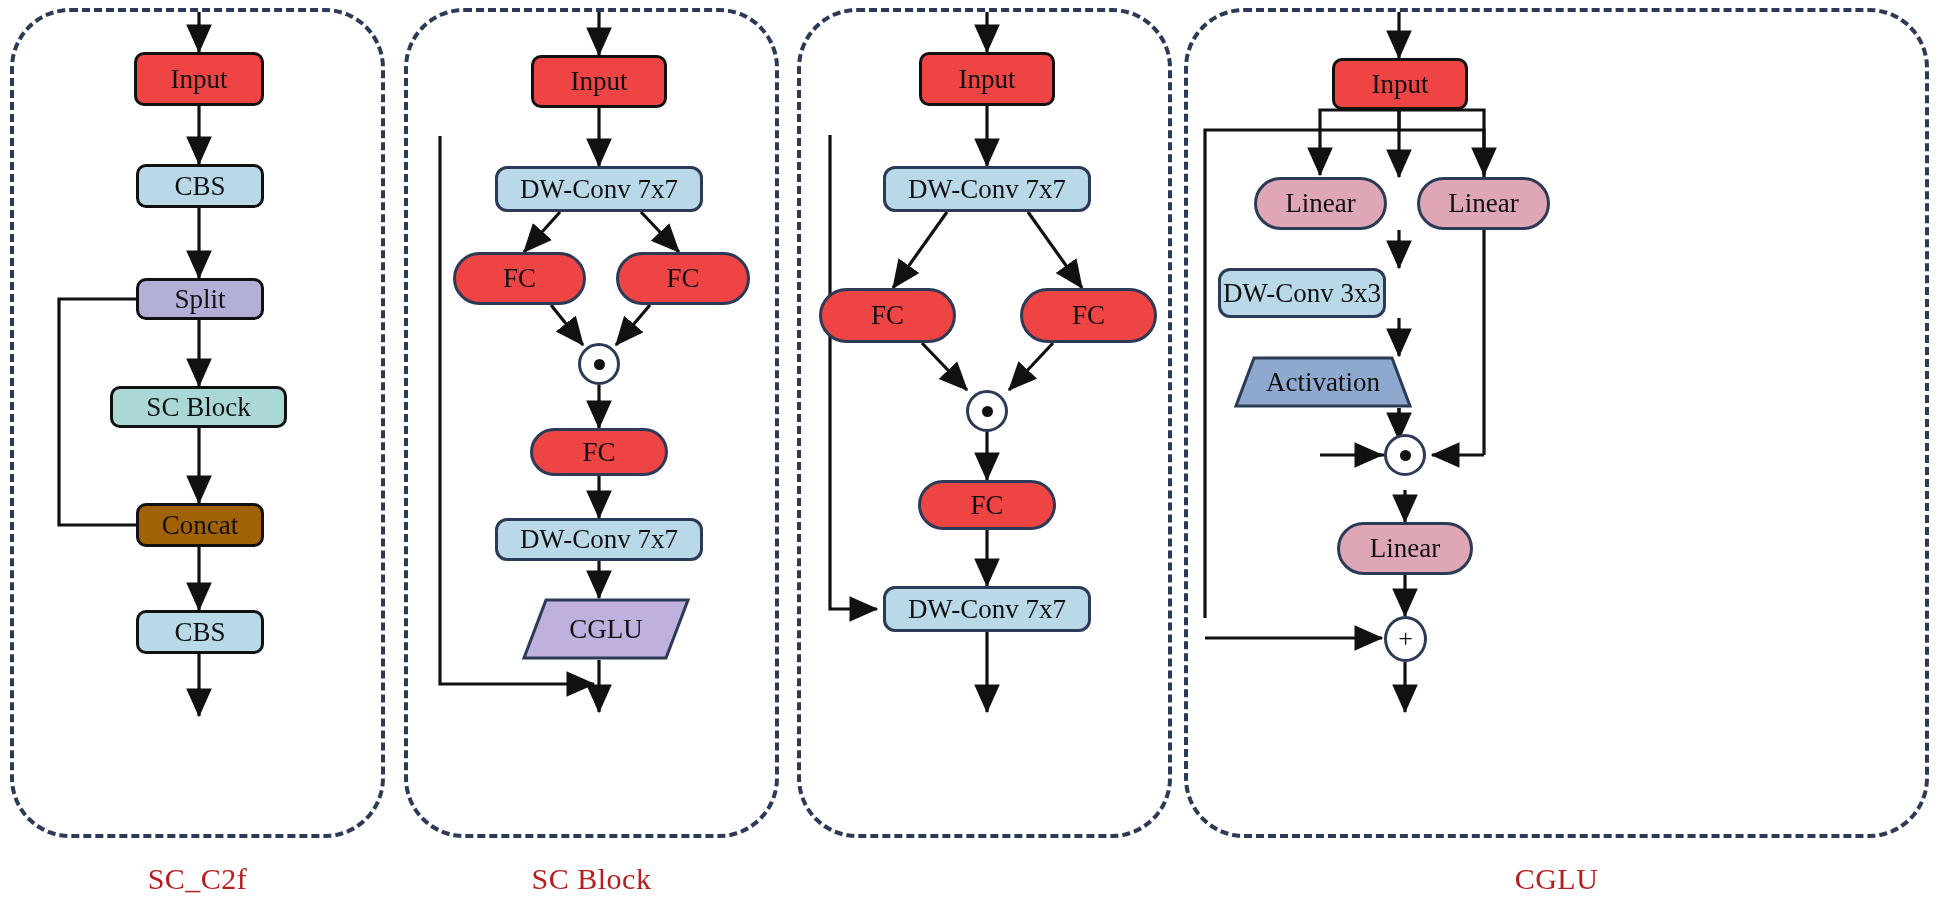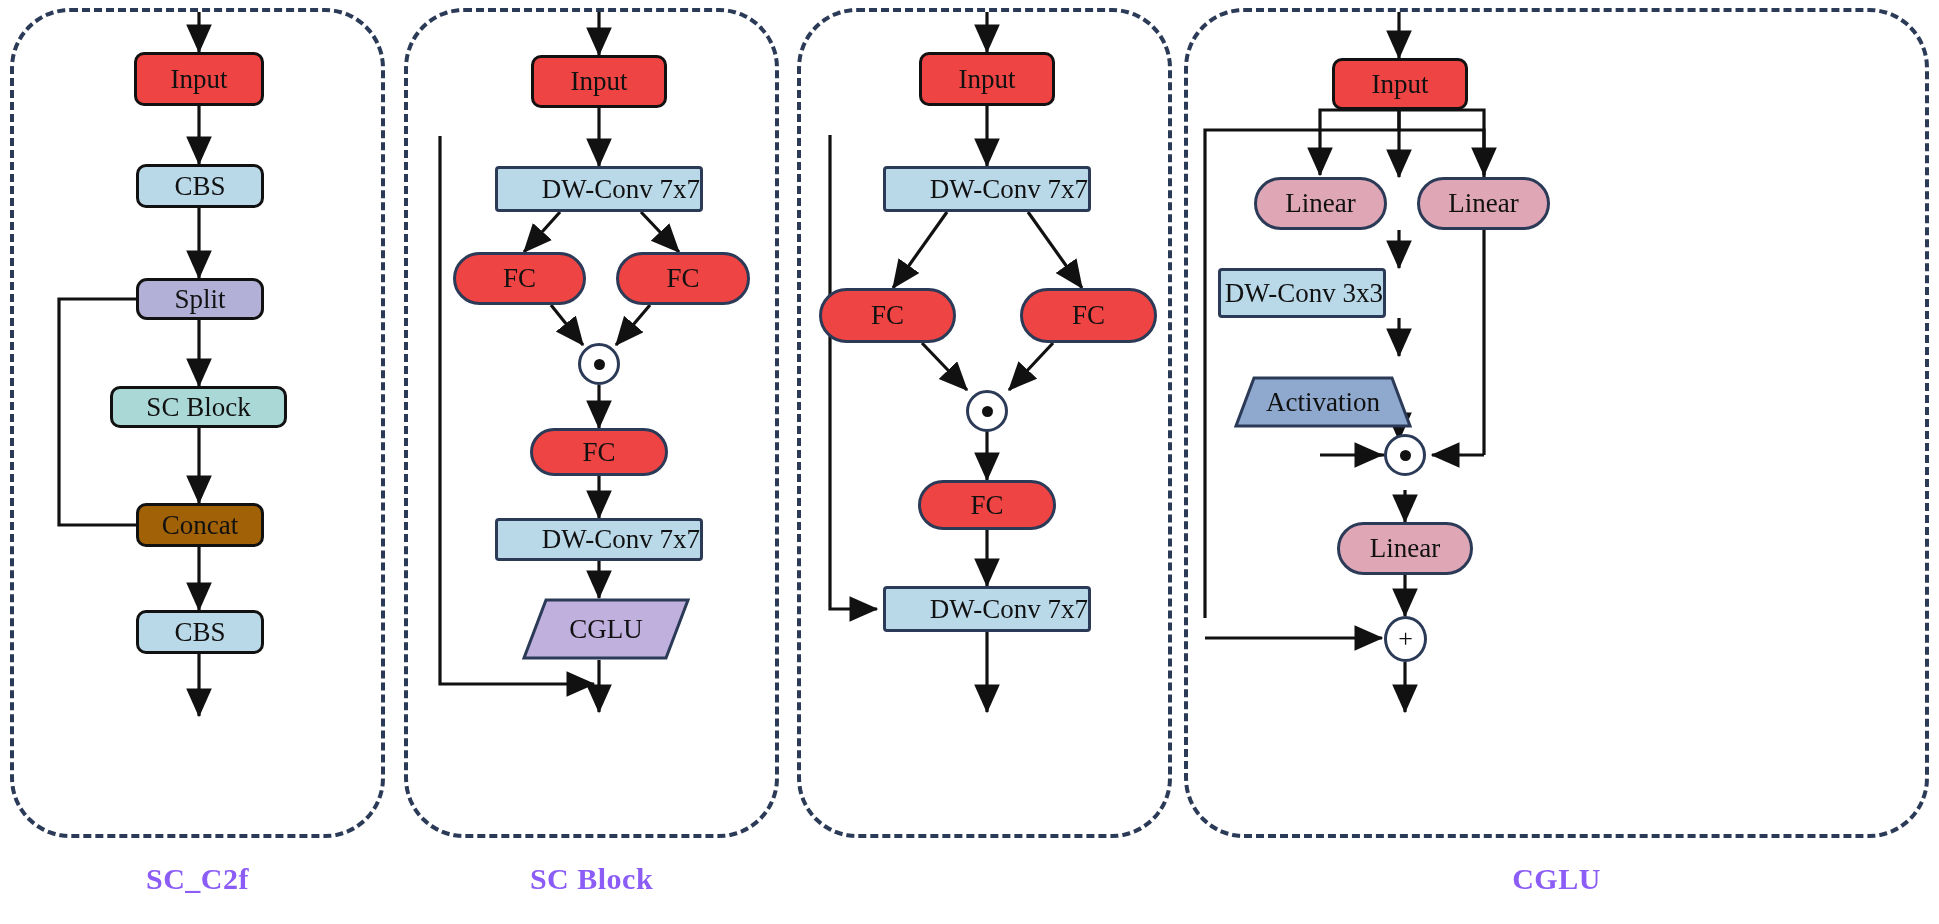--- a/index.html
+++ b/index.html
@@ -1,32 +1,32 @@
 <!DOCTYPE html>
 <html><head>
 <meta charset="utf-8">
 <style>
   html,body{margin:0;padding:0;background:#ffffff;}
   body{width:1939px;height:924px;font-family:"Liberation Serif", serif;overflow:hidden;}
   #root{position:relative;width:1939px;height:924px;}
   .panel{position:absolute;top:8px;height:830px;border:4px dashed #2b3a57;border-radius:60px;box-sizing:border-box;}
   .panel::before{content:"";position:absolute;inset:-1px;border-radius:58px;pointer-events:none;}
-  .panel-caption{position:absolute;width:100%;text-align:center;font-weight:bold;font-size:30px;color:#8b5cf6;letter-spacing:.5px;}
+  .panel-caption{position:absolute;width:100%;text-align:center;font-weight:normal;font-size:30px;color:#b91c1c;letter-spacing:.5px;}
   .node{position:absolute;box-sizing:border-box;display:flex;align-items:center;justify-content:center;
         border:3px solid #2b3a57;color:#111;font-size:27px;line-height:1;white-space:nowrap;}
-  .n-rect{border-radius:4px;justify-content:flex-end;}
+  .n-rect{border-radius:12px;}
   .n-round{border-radius:10px;border:3px solid #111;}
   .n-pill{border-radius:999px;align-items:center;}
   .n-circle{border-radius:50%;background:#fff;border:3px solid #2b3a57;}
   .n-para{border:none;background:transparent;}
   .n-para .para-shape{position:absolute;inset:0;}
   .n-para .lbl{position:relative;z-index:2;}
   .c-pink{background:#ef4444;}
   .c-blue{background:#b9d8e8;}
-  .c-violet{background:#b3b0d8;border-radius:11px;}
+  .c-violet{background:#b3b0d8;}
   .c-teal{background:#a9d8d6;}
   .c-yellow{background:#a16207;}
   .c-salmon{background:#ef4444;}
   .c-rose{background:#dfa6b6;}
   svg.wires{position:absolute;left:0;top:0;width:1939px;height:924px;overflow:visible;pointer-events:none;}
   .op-glyph{font-size:26px;line-height:1;color:#111;}
   .dot{width:11px;height:11px;border-radius:50%;background:#111;}
 </style>
 </head>
 <body>
@@ -189,21 +189,21 @@
     </div>
   <div class="node n-pill c-rose" style="left:1254px;top:177px;width:133px;height:53px;">
     <span>Linear</span>
     </div>
   <div class="node n-pill c-rose" style="left:1417px;top:177px;width:133px;height:53px;">
     <span>Linear</span>
     </div>
   <div class="node n-rect c-blue" style="left:1218px;top:268px;width:168px;height:50px;">
     <span>DW-Conv 3x3</span>
     </div>
-  <div class="node n-para" style="left:1234px;top:376px;width:178px;height:52px;">
+  <div class="node n-para" style="left:1234px;top:356px;width:178px;height:52px;">
     <svg class="para-shape" viewBox="0 0 178 52" preserveAspectRatio="none">
       <polygon points="20,2 158,2 176,50 2,50" fill="#8fa8cd" stroke="#2b3a57" stroke-width="3"></polygon>
     </svg>
     <span class="lbl">Activation</span>
     </div>
   <div class="node n-circle" style="left:1384px;top:434px;width:42px;height:42px;">
     <span class="dot"></span>
     </div>
   <div class="node n-pill c-rose" style="left:1337px;top:522px;width:136px;height:53px;">
     <span>Linear</span>

